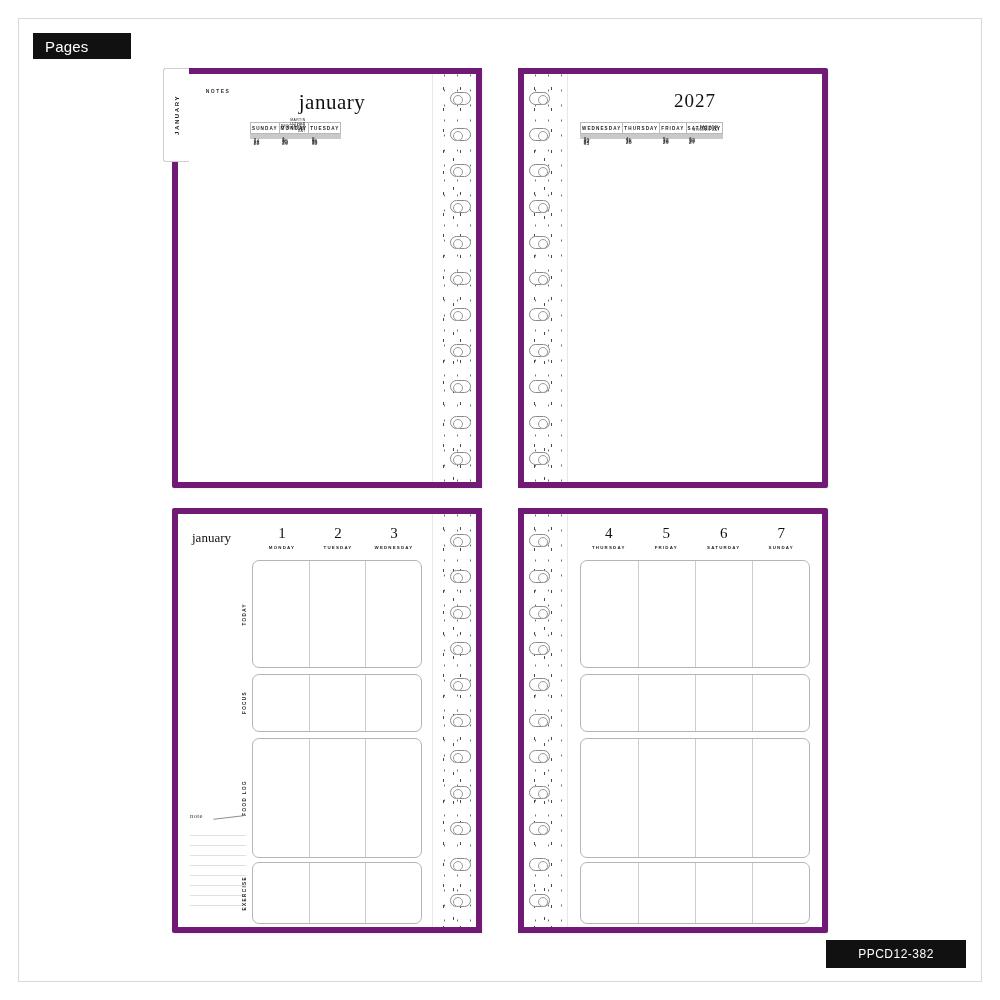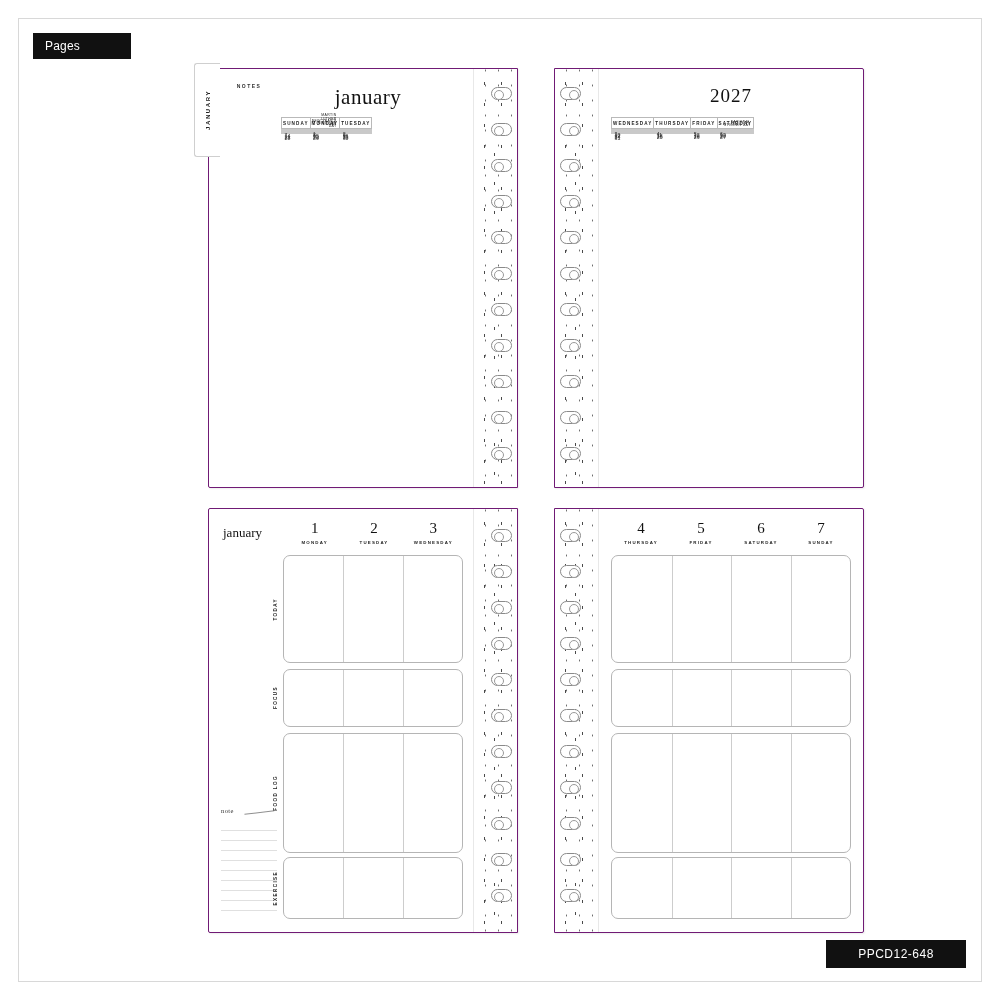--- a/index.html
+++ b/index.html
@@ -15,41 +15,40 @@
   
   .page-frame {
     position:absolute; left:18px; top:18px; right:18px; bottom:18px;
     border:1px solid #d8d8d8;
   }
   
   .pages-badge {
     position:absolute; left:33px; top:33px;
     width:98px; height:26px;
     background:#111; color:#fff;
-    font-size:12px; letter-spacing:.2px;
+    font-size:15px; letter-spacing:.2px;
     display:flex; align-items:center; padding-left:12px;
     z-index:20;
   }
   
   .sku-badge {
     position:absolute; right:34px; bottom:32px;
     width:140px; height:28px;
     background:#111; color:#fff;
     font-size:12px; letter-spacing:.5px;
     display:flex; align-items:center; justify-content:center;
     z-index:20;
   }
 
   
   .sheet {
     position:absolute;
     background:#fff;
-    border:1px solid #701a75;
+    border:6px solid #701a75;
     box-shadow:1px 1px 2px rgba(0,0,0,.07);
-    margin-left:36px;
   }
 
   
   #sheet-m-left  { left:172px; top:68px;  width:310px; height:420px; }
   #sheet-m-right { left:518px; top:68px;  width:310px; height:420px; }
   
   #sheet-w-left  { left:172px; top:508px; width:310px; height:425px; }
   #sheet-w-right { left:518px; top:508px; width:310px; height:425px; }
 
   
@@ -280,21 +279,21 @@
   #p-focus-r   { left:12px; right:12px; top:160px; height:58px;  }
   #p-food-r    { left:12px; right:12px; top:224px; height:120px; }
   #p-exercise-r{ left:12px; right:12px; top:348px; height:62px;  }
 </style>
 </head>
 <body>
 
 <div class="page-frame"></div>
 
 <div class="pages-badge">Pages</div>
-<div class="sku-badge">PPCD12-648</div>
+<div class="sku-badge">PPCD12-382</div>
 
 <div class="sheet" id="sheet-m-left">
 
   <div class="month-tab">
     <span>JANUARY</span>
   </div>
 
   <div class="m-left-inner">
 
     <div class="notes-col">

